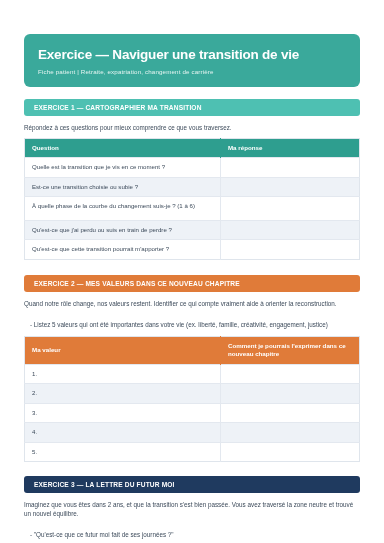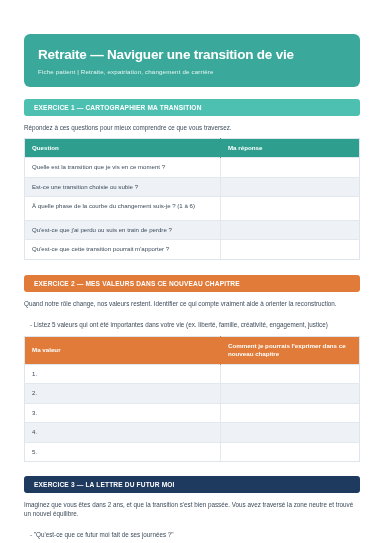--- a/index.html
+++ b/index.html
@@ -124,21 +124,21 @@
 
   .cell-answer { min-height: 8px; }
   .row-tall td { padding-bottom: 9px; }
 </style>
 </head>
 <body>
 
 <div class="page">
 
   <div class="title-banner">
-    <h1>Retraite — Naviguer une transition de vie</h1>
+    <h1>Exercice — Naviguer une transition de vie</h1>
     <p class="subtitle">Fiche patient | Retraite, expatriation, changement de carrière</p>
   </div>
 
   <div class="section-bar teal sec-1">EXERCICE 1 — CARTOGRAPHIER MA TRANSITION</div>
   <p class="intro">Répondez à ces questions pour mieux comprendre ce que vous traversez.</p>
 
   <table class="t-teal">
     <colgroup>
         <col style="width:58.5%">
         <col style="width:41.5%">

